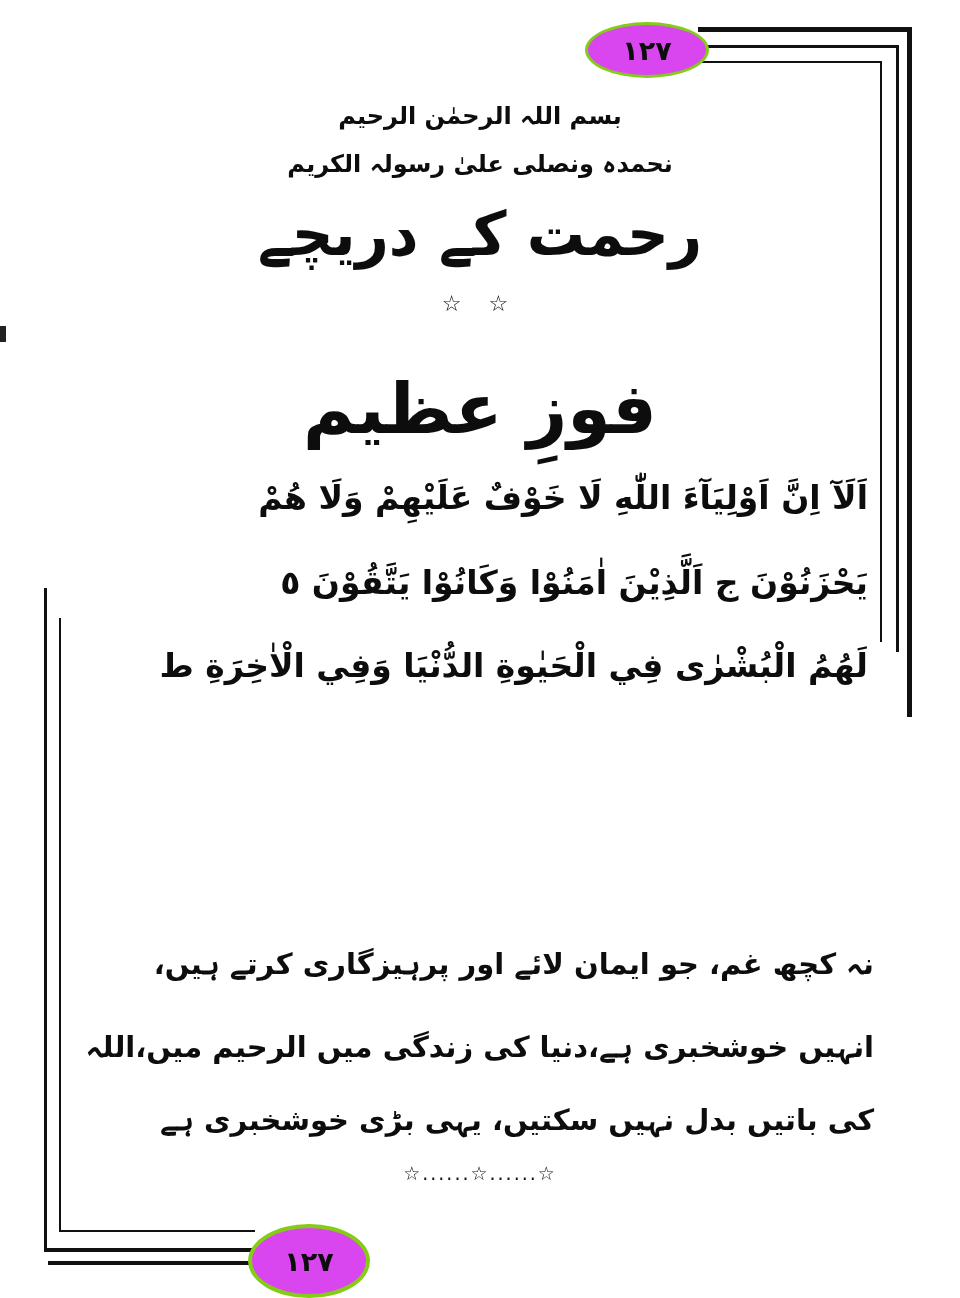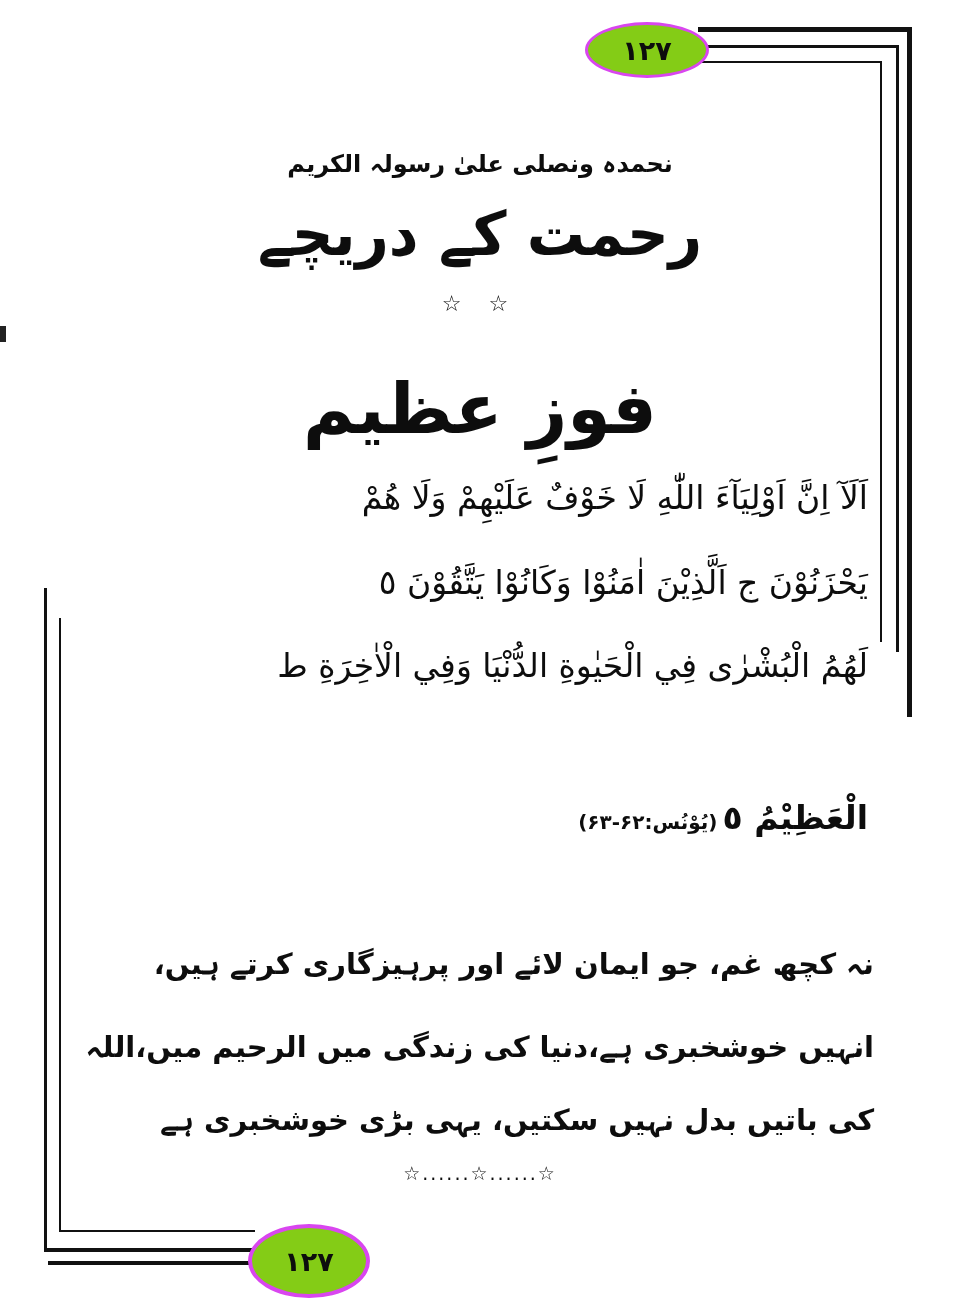--- a/index.html
+++ b/index.html
@@ -10,41 +10,41 @@
     margin:0 auto;
     overflow:hidden;
     font-family:"DejaVu Sans", sans-serif;
     color:#0d0d0d;
     direction:rtl;
   }
   .abs{position:absolute;}
   .line{position:absolute;background:#111;}
   .oval{
     position:absolute;
-    border:3px solid #d946ef;
+    border:3px solid #84cc16;
     border-radius:50%;
-    background:#84cc16;
+    background:#d946ef;
     display:flex;align-items:center;justify-content:center;
     font-weight:bold;
     z-index:5;
     text-align:center;
   }
   .oval .num{font-size:27px;letter-spacing:2px;}
   .centered{left:0;width:960px;text-align:center;}
   .bismillah{font-size:24px;font-weight:bold;}
   .book-title{
     font-size:58px;font-weight:bold;
     transform:scaleY(1.05);
   }
   .title-stars{font-size:22px;letter-spacing:10px;}
   .section-heading{font-size:70px;font-weight:bold;}
   .verse-line{
     position:absolute;right:92px;width:780px;
     text-align:right;direction:rtl;
-    font-size:33px;font-weight:normal;
+    font-size:33px;font-weight:bold;
     white-space:nowrap;
   }
   .verse-last{
     position:absolute;right:92px;width:780px;
     text-align:right;direction:rtl;white-space:nowrap;
   }
   .verse-last .word{font-size:33px;font-weight:bold;}
   .verse-last .ref{font-size:20px;font-weight:bold;}
   .trans-line{
     position:absolute;right:86px;width:790px;
@@ -75,34 +75,31 @@
 
   <div class="artifact" style="left:0;top:326px;width:6px;height:16px;"></div>
 
   <div class="oval" style="left:585px;top:22px;width:118px;height:50px;">
     <span class="num">۱۲۷</span>
   </div>
   <div class="oval" style="left:248px;top:1224px;width:114px;height:66px;border-width:4px;">
     <span class="num">۱۲۷</span>
   </div>
 
+  <div class="abs centered bismillah" style="top:102px;">بسم اللہ الرحمٰن الرحیم</div>
   <div class="abs centered bismillah" style="top:150px;">نحمدہ ونصلی علیٰ رسولہ الکریم</div>
 
   <div class="abs centered book-title" style="top:200px;">رحمت کے دریچے</div>
   <div class="abs centered title-stars" style="top:291px;">☆ ☆</div>
 
   <div class="abs centered section-heading" style="top:368px;">فوزِ عظیم</div>
 
   <div class="verse-line" style="top:478px;">اَلَآ اِنَّ اَوْلِيَآءَ اللّٰهِ لَا خَوْفٌ عَلَيْهِمْ وَلَا هُمْ</div>
   <div class="verse-line" style="top:563px;">يَحْزَنُوْنَ ج اَلَّذِيْنَ اٰمَنُوْا وَكَانُوْا يَتَّقُوْنَ ٥</div>
   <div class="verse-line" style="top:646px;">لَهُمُ الْبُشْرٰى فِي الْحَيٰوةِ الدُّنْيَا وَفِي الْاٰخِرَةِ ط</div>
-  <div class="verse-last" style="top:798px;">
-    <span class="word">الْعَظِيْمُ ٥</span>
-    <span class="ref">(یُوْنُس:۶۲-۶۳)</span>
-  </div>
 
   <div class="trans-line" style="top:947px;">نہ کچھ غم، جو ایمان لائے اور پرہیزگاری کرتے ہیں،</div>
   <div class="trans-line" style="top:1030px;">انہیں خوشخبری ہے،دنیا کی زندگی میں الرحیم میں،اللہ</div>
   <div class="trans-line" style="top:1103px;">کی باتیں بدل نہیں سکتیں، یہی بڑی خوشخبری ہے</div>
 
   <div class="abs centered footer-stars" style="top:1162px;">☆......☆......☆</div>
 
 </div>
 
 </body></html>

